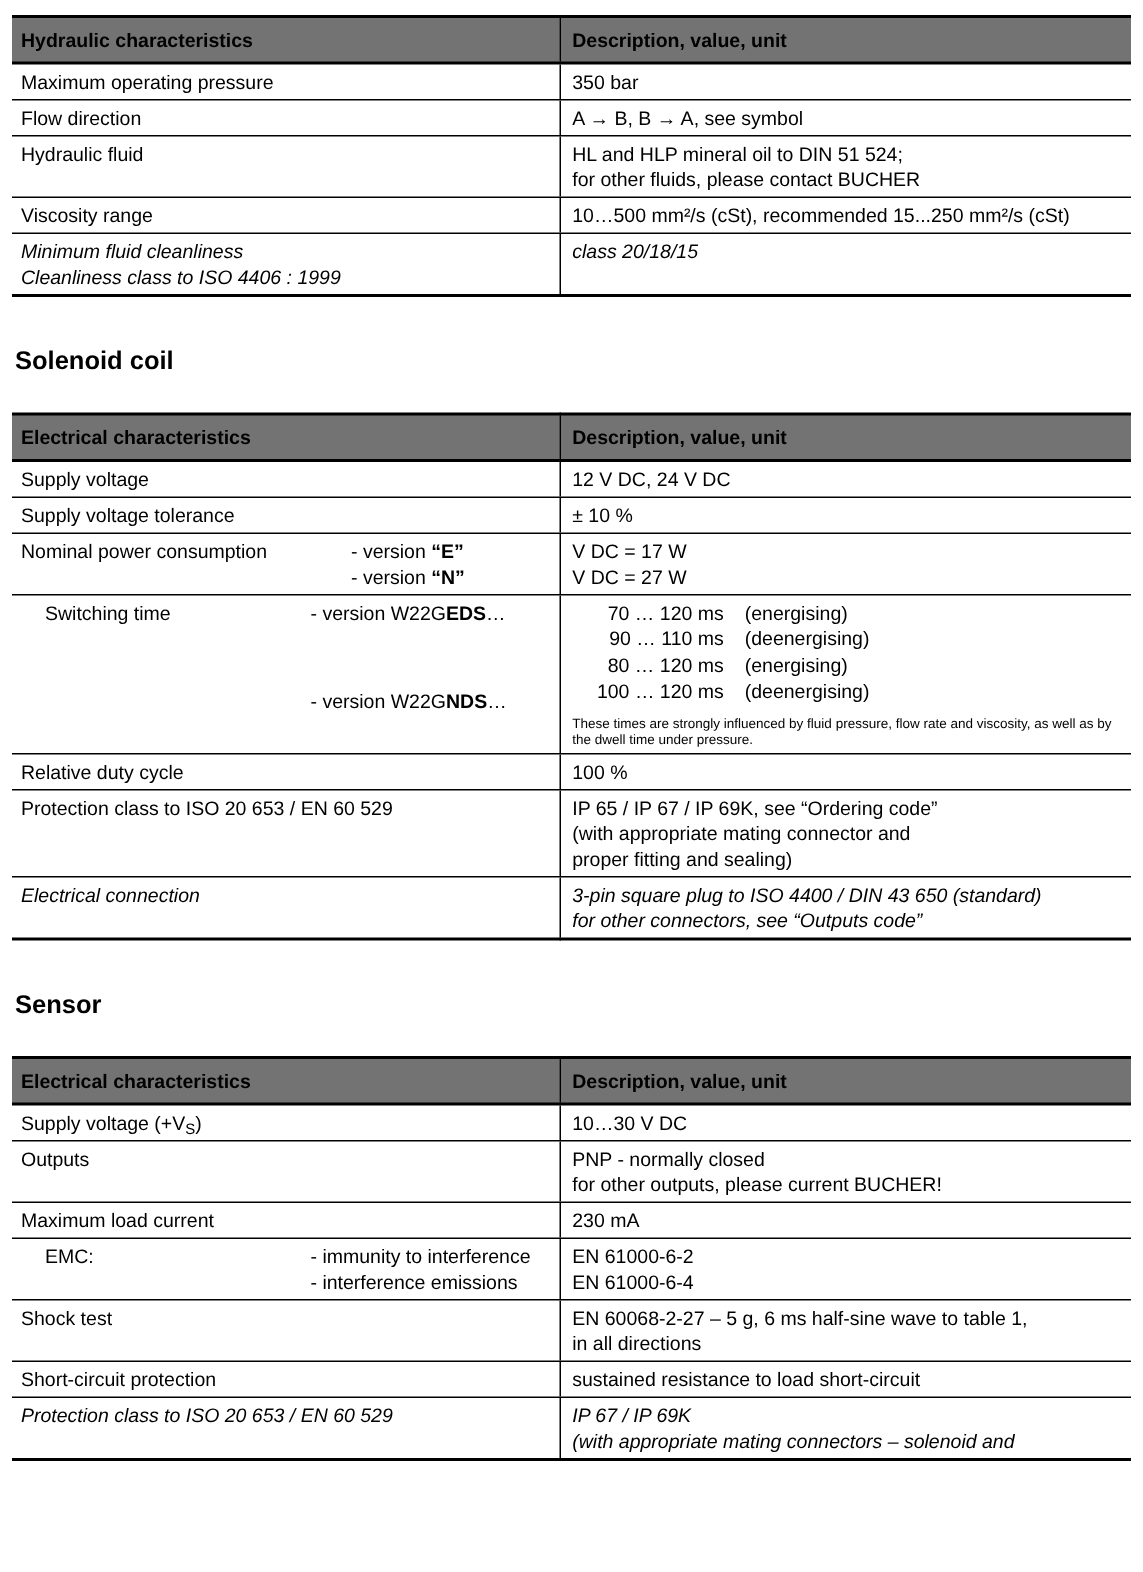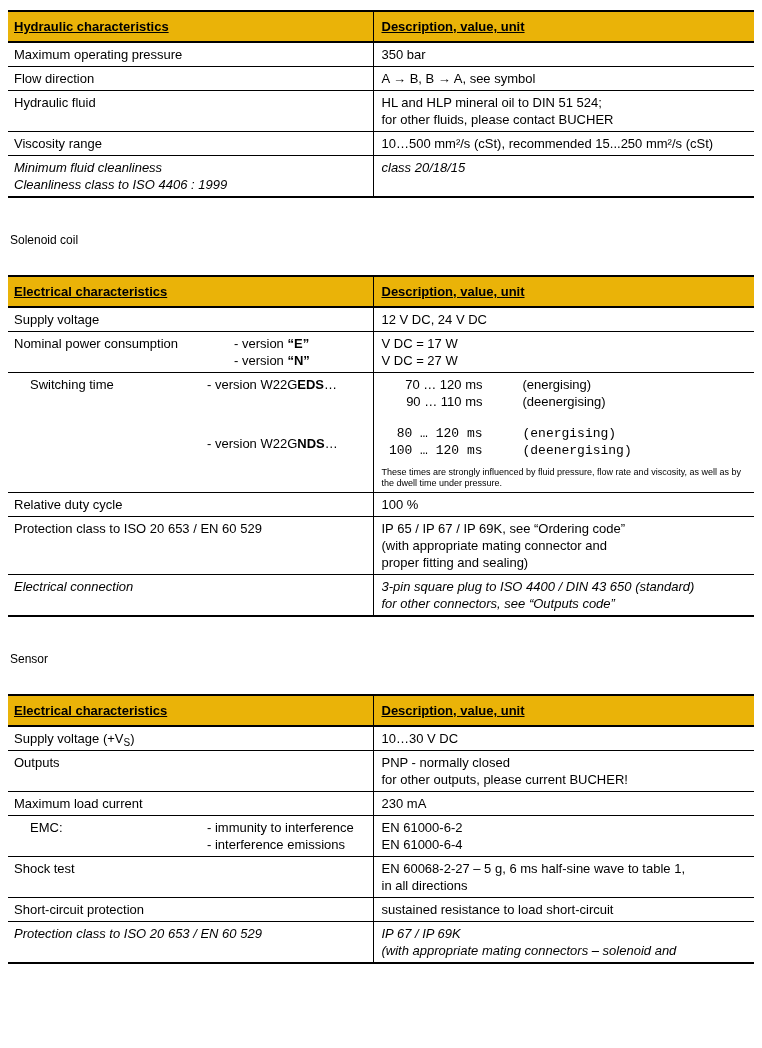--- a/index.html
+++ b/index.html
@@ -27,53 +27,52 @@
   }
   col.c1 { width: 365px; }
   col.c2 { width: 381px; }
   th, td {
     vertical-align: top;
     text-align: left;
     padding: 3px 8px 3px 6px;
     font-weight: normal;
   }
   thead th {
-    background: #eab308;
+    background: #737373;
     font-weight: bold;
     padding-top: 6px;
     padding-bottom: 6px;
     border-bottom: 2px solid #000;
-    text-decoration: underline;
   }
   th:nth-child(2), td:nth-child(2) {
     border-left: 1px solid #000;
     padding-left: 8px;
   }
   tbody td { border-bottom: 1px solid #000; }
   tbody tr:last-child td { border-bottom: none; font-style: italic; }
 
   h2.section-heading {
-    font-size: 12px;
-    font-weight: normal;
+    font-size: 17px;
+    font-weight: bold;
     margin: 34px 0 26px 2px;
     line-height: 17px;
   }
   .b { font-weight: bold; }
 
   
   .split-label { display: grid; grid-template-columns: 220px 1fr; }
   .split-label.narrow { grid-template-columns: 177px 1fr; margin-left: 16px; }
 
   
   .ver-block-1 { height: 59px; }
 
   
-  .times-grid { display: grid; grid-template-columns: 101px 1fr; column-gap: 40px; }
+  .times-grid { display: grid; grid-template-columns: 101px 1fr; column-gap: 14px; }
   .times-grid .tval { text-align: right; }
-  .group-2 { margin-top: 15px; font-family: Liberation Mono, monospace; }
+  .group-2 { margin-top: 1px; }
   .switch-note {
     margin-top: 8px;
     font-size: 9px;
     line-height: 11px;
   }
   sub.vs { font-size: 10px; vertical-align: -3px; line-height: 0; }
 </style>
 </head>
 <body>
 
@@ -132,20 +131,24 @@
         <th>Electrical characteristics</th>
         <th>Description, value, unit</th>
       </tr>
     </thead>
     <tbody>
       <tr>
         <td>Supply voltage</td>
         <td>12 V DC, 24 V DC</td>
       </tr>
       <tr>
+        <td>Supply voltage tolerance</td>
+        <td>± 10 %</td>
+      </tr>
+      <tr>
         <td>
           <div class="split-label">
             <span>Nominal power consumption</span>
             <span>
               <div><span>- version </span><span class="b">“E”</span></div>
               <div><span>- version </span><span class="b">“N”</span></div>
             </span>
           </div>
         </td>
         <td>

